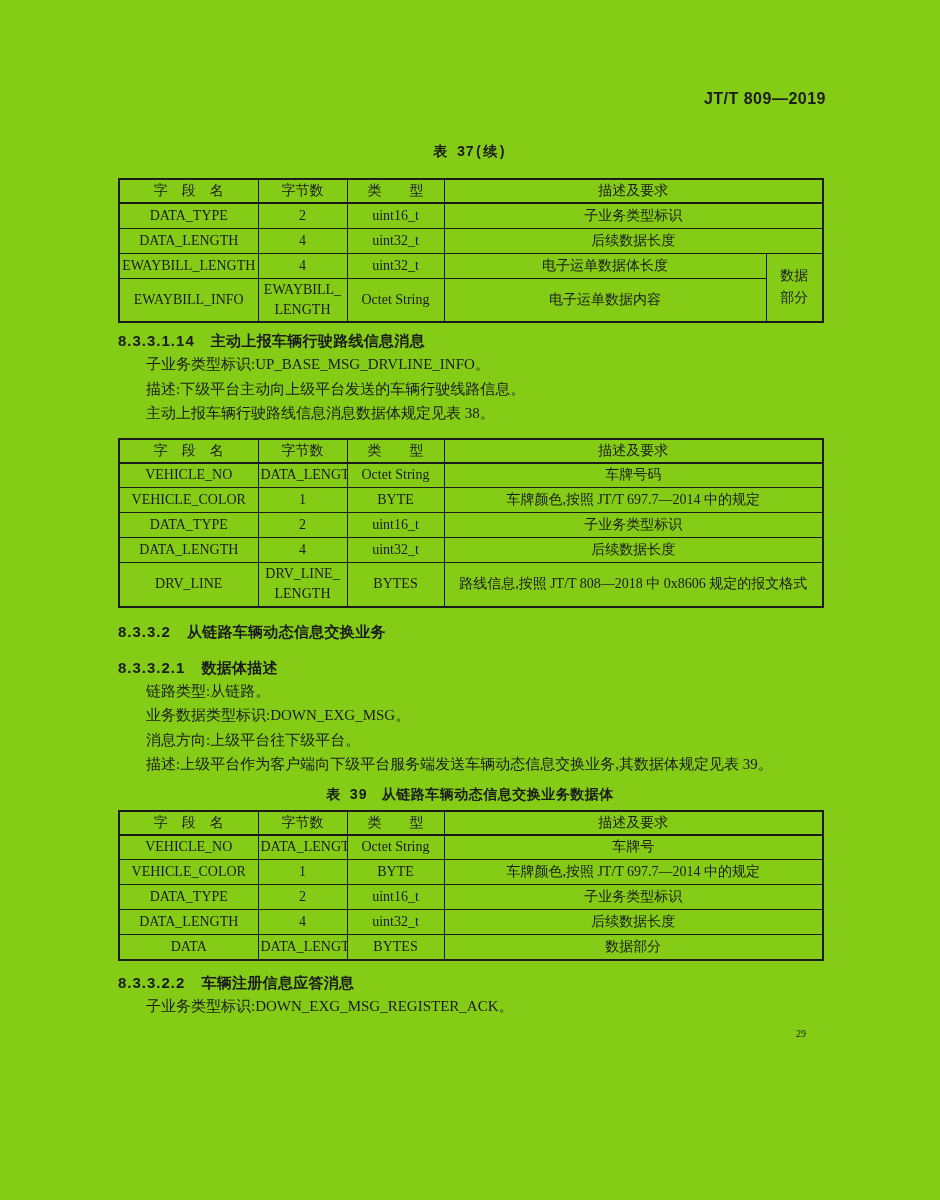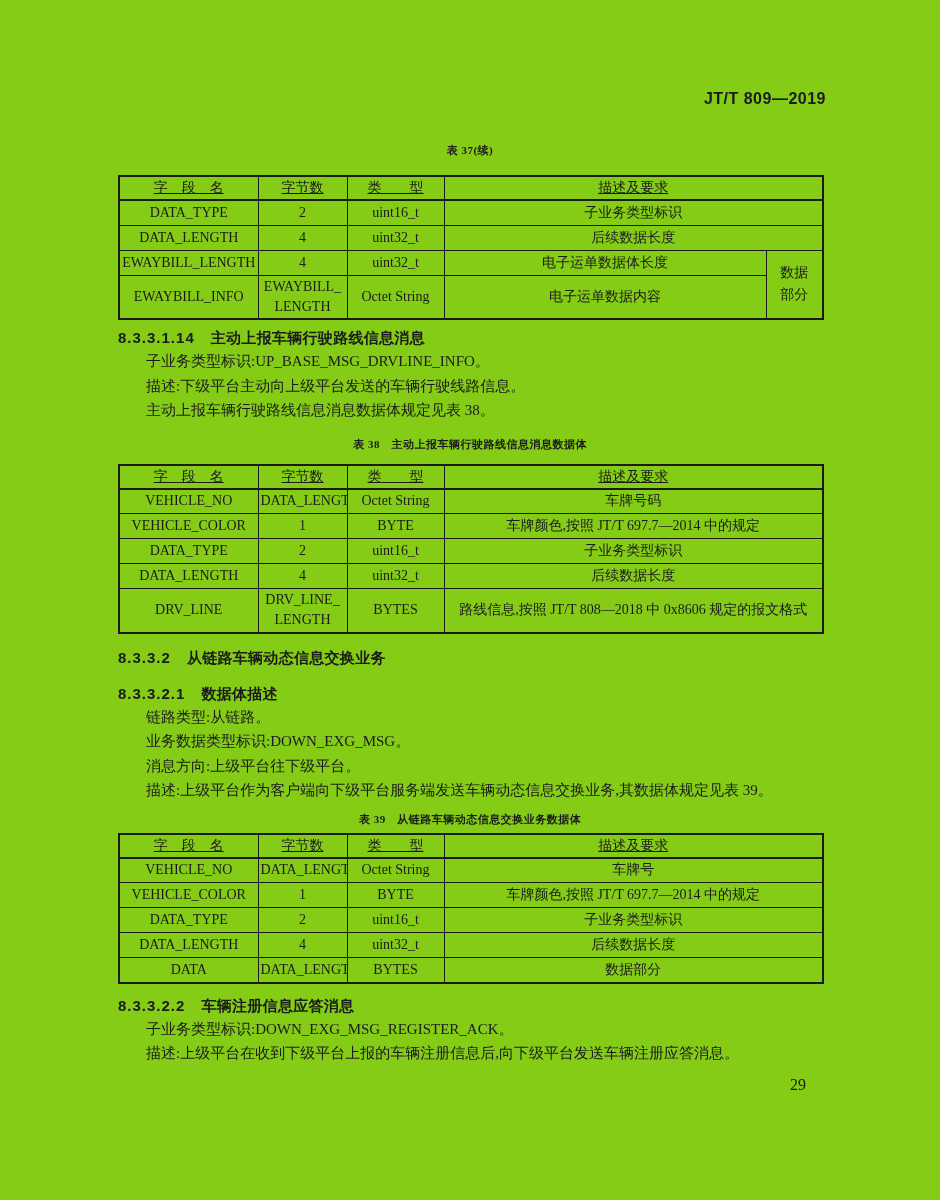--- a/index.html
+++ b/index.html
@@ -14,22 +14,22 @@
   }
   .doc-code {
     position:absolute; top:90px; right:114px;
     font-family:"Liberation Sans", sans-serif;
     font-size:16px; font-weight:bold; letter-spacing:0.5px;
   }
   .content { position:absolute; left:118px; top:0; width:704px; }
 
   .tcaption {
     text-align:center;
-    font-family:Liberation Serif, serif;
-    font-weight:bold; font-size:11px;
+    font-family:Liberation Mono, monospace;
+    font-weight:bold; font-size:14px;
     letter-spacing:0.5px;
   }
   .cap37 { margin-top:143px; }
   .cap38 { margin-top:14px; }
   .cap39 { margin-top:9px; }
 
   table.stdtable {
     width:704px;
     border-collapse:collapse;
     border:2px solid #1b1b1b;
@@ -43,21 +43,20 @@
     font-size:14px;
     text-align:center;
     vertical-align:middle;
     padding:1px 2px;
     overflow:hidden;
   }
   table.stdtable th {
     font-weight:normal;
     border-bottom:2px solid #1b1b1b;
     height:24px;
-    text-decoration:underline;
   }
   table.stdtable td { height:25px; }
   td.en, th.en { font-family:"Liberation Serif", serif; }
   td.desc, th.desc { text-align:left; padding-left:12px; }
   th.desc { text-align:center; }
   td.tall { height:51px; }
   .preline { white-space:pre-line; line-height:1.45; }
   td.groupcell { font-size:14px; line-height:1.6; }
 
   .sechead {
@@ -75,21 +74,21 @@
   .bodyline {
     font-size:15px;
     line-height:24.5px;
     padding-left:28px;
   }
   .para { margin-top:1px; }
 
   .page-number {
     text-align:right;
     padding-right:16px;
-    font-size:16px;
+    font-size:10px;
     margin-top:10px;
   }
 </style>
 </head>
 <body>
 
 <div class="page">
 
   <div class="doc-code">JT/T 809—2019</div>
 
@@ -141,21 +140,20 @@
     </tbody>
       </table>
 
     <div class="sechead h1-14">
       <span class="secnum">8.3.3.1.14</span><span>主动上报车辆行驶路线信息消息</span>
     </div>
     <div class="bodyline para">子业务类型标识:UP_BASE_MSG_DRVLINE_INFO。</div>
     <div class="bodyline">描述:下级平台主动向上级平台发送的车辆行驶线路信息。</div>
     <div class="bodyline">主动上报车辆行驶路线信息消息数据体规定见表 38。</div>
 
-    <div class="tcaption cap38">表 38　主动上报车辆行驶路线信息消息数据体</div>
     <table class="stdtable t38">
       <colgroup>
           <col style="width:139px">
           <col style="width:89px">
           <col style="width:97px">
           <col style="width:379px">
         </colgroup>
       <tbody>
           <tr>
         <th class="en">字　段　名</th>
@@ -253,18 +251,17 @@
         <td class="en">BYTES</td>
         <td class="desc">数据部分</td>
       </tr>
     </tbody>
       </table>
 
     <div class="sechead h22">
       <span class="secnum">8.3.3.2.2</span><span>车辆注册信息应答消息</span>
     </div>
     <div class="bodyline para">子业务类型标识:DOWN_EXG_MSG_REGISTER_ACK。</div>
-    <div class="bodyline">描述:上级平台在收到下级平台上报的车辆注册信息后,向下级平台发送车辆注册应答消息。</div>
 
     <div class="page-number">29</div>
 
   </div>
 </div>
 
 </body></html>

